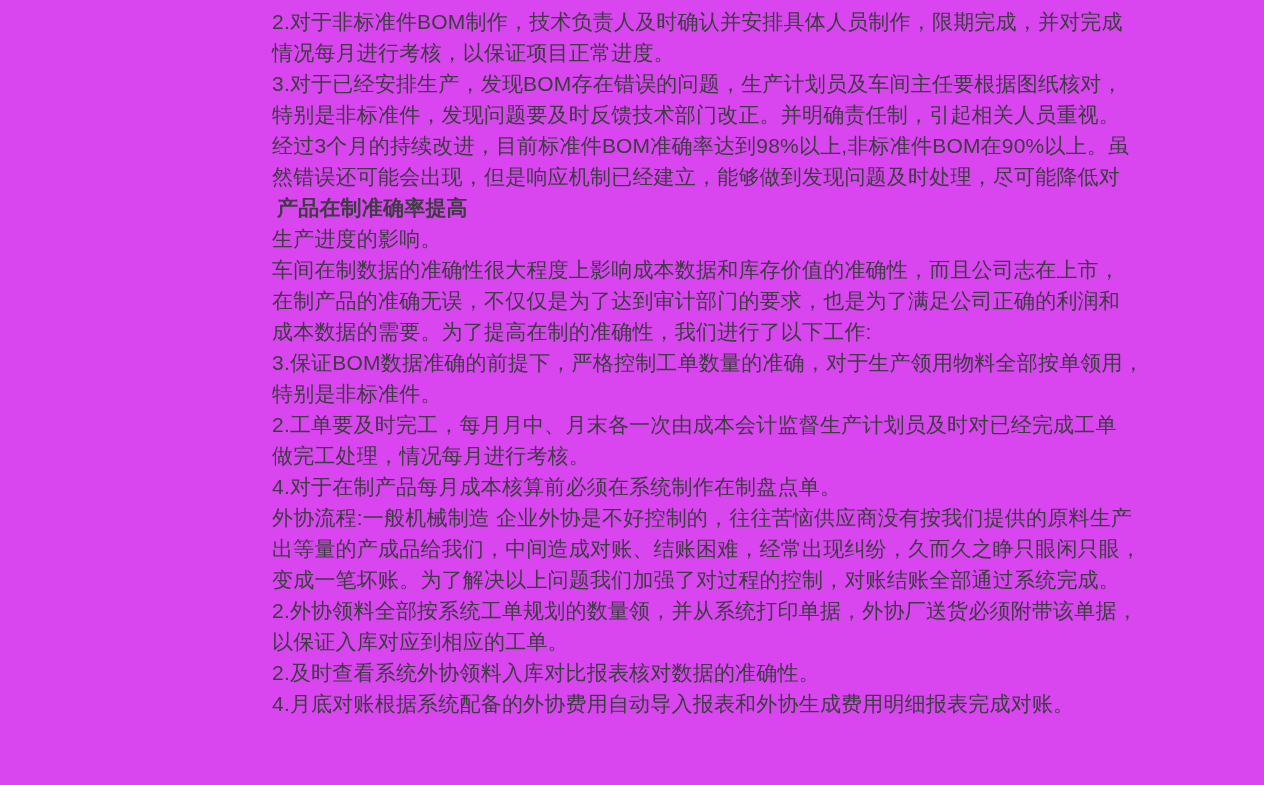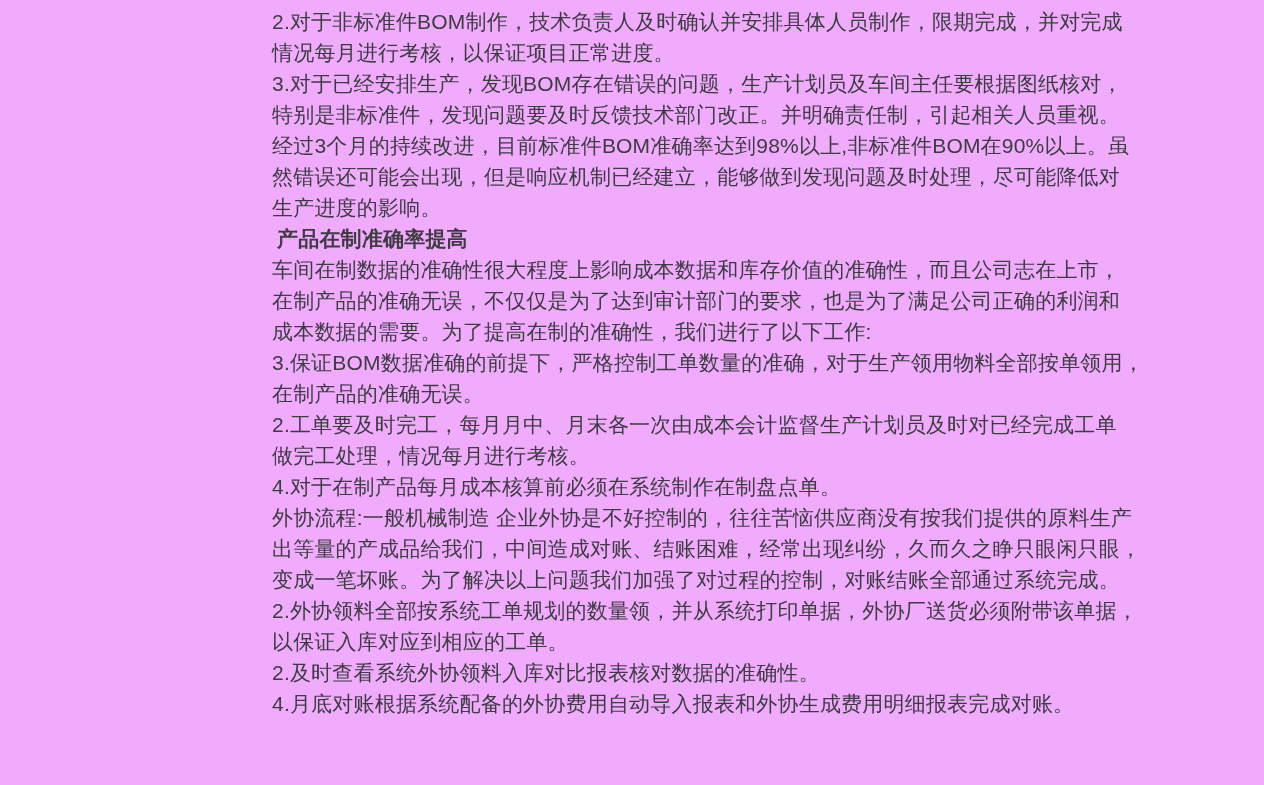--- a/index.html
+++ b/index.html
@@ -4,21 +4,21 @@
 <style>
   html, body {
     margin: 0;
     padding: 0;
     background: #ffffff;
   }
   .page {
     position: relative;
     width: 1264px;
     height: 785px;
-    background: #f0abfc;
+    background: #d946ef;
     overflow: hidden;
     font-family: "Liberation Sans", "DejaVu Sans", sans-serif;
   }
   .content {
     position: absolute;
     left: 272px;
     top: 6px;
     width: 952px;
     color: #3c3c41;
     font-size: 21px;
@@ -38,27 +38,27 @@
 <body>
 
 <div class="page">
   <div class="content">
     <div class="line">2.对于非标准件BOM制作，技术负责人及时确认并安排具体人员制作，限期完成，并对完成</div>
     <div class="line">情况每月进行考核，以保证项目正常进度。</div>
     <div class="line">3.对于已经安排生产，发现BOM存在错误的问题，生产计划员及车间主任要根据图纸核对，</div>
     <div class="line">特别是非标准件，发现问题要及时反馈技术部门改正。并明确责任制，引起相关人员重视。</div>
     <div class="line">经过3个月的持续改进，目前标准件BOM准确率达到98%以上,非标准件BOM在90%以上。虽</div>
     <div class="line">然错误还可能会出现，但是响应机制已经建立，能够做到发现问题及时处理，尽可能降低对</div>
+    <div class="line heading">产品在制准确率提高</div>
     <div class="line">生产进度的影响。</div>
-    <div class="line heading">产品在制准确率提高</div>
     <div class="line">车间在制数据的准确性很大程度上影响成本数据和库存价值的准确性，而且公司志在上市，</div>
     <div class="line">在制产品的准确无误，不仅仅是为了达到审计部门的要求，也是为了满足公司正确的利润和</div>
     <div class="line">成本数据的需要。为了提高在制的准确性，我们进行了以下工作:</div>
     <div class="line">3.保证BOM数据准确的前提下，严格控制工单数量的准确，对于生产领用物料全部按单领用，</div>
-    <div class="line">在制产品的准确无误。</div>
+    <div class="line">特别是非标准件。</div>
     <div class="line">2.工单要及时完工，每月月中、月末各一次由成本会计监督生产计划员及时对已经完成工单</div>
     <div class="line">做完工处理，情况每月进行考核。</div>
     <div class="line">4.对于在制产品每月成本核算前必须在系统制作在制盘点单。</div>
     <div class="line">外协流程:一般机械制造 企业外协是不好控制的，往往苦恼供应商没有按我们提供的原料生产</div>
     <div class="line">出等量的产成品给我们，中间造成对账、结账困难，经常出现纠纷，久而久之睁只眼闲只眼，</div>
     <div class="line">变成一笔坏账。为了解决以上问题我们加强了对过程的控制，对账结账全部通过系统完成。</div>
     <div class="line">2.外协领料全部按系统工单规划的数量领，并从系统打印单据，外协厂送货必须附带该单据，</div>
     <div class="line">以保证入库对应到相应的工单。</div>
     <div class="line">2.及时查看系统外协领料入库对比报表核对数据的准确性。</div>
     <div class="line">4.月底对账根据系统配备的外协费用自动导入报表和外协生成费用明细报表完成对账。</div>

